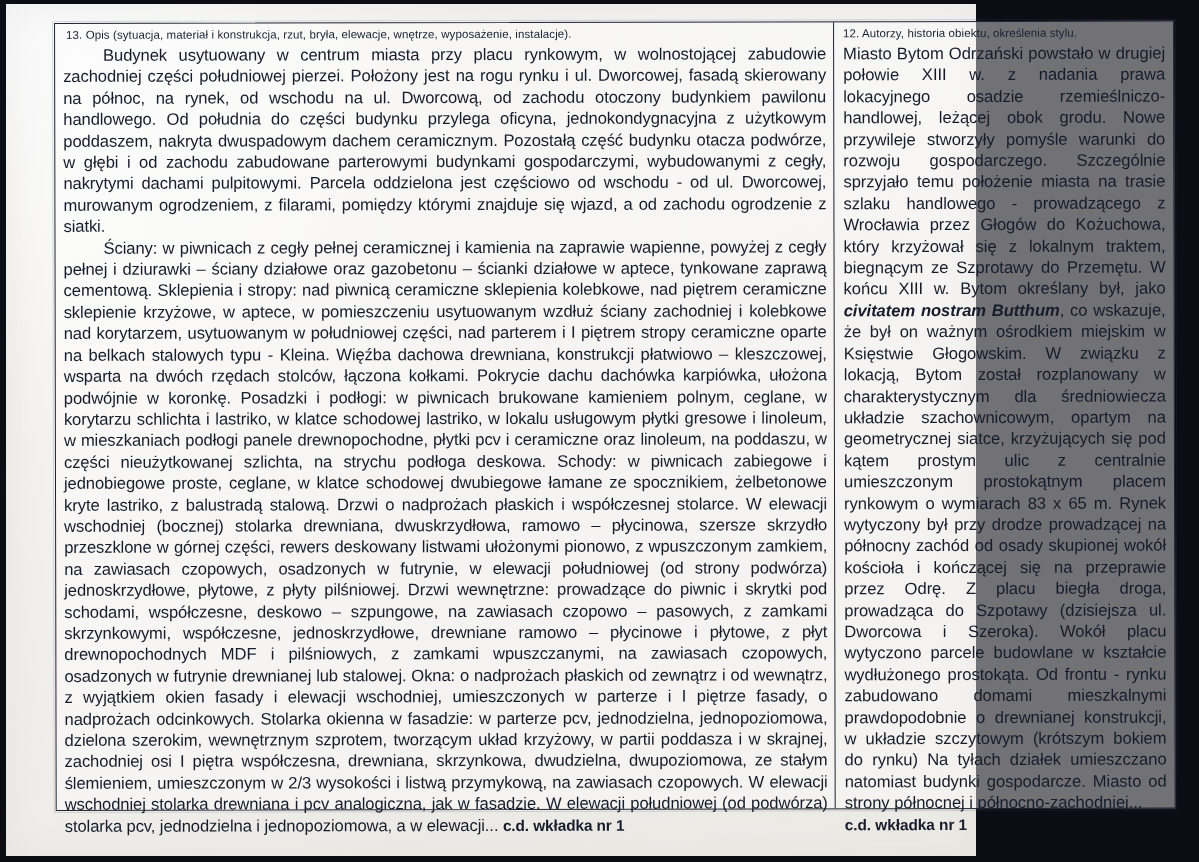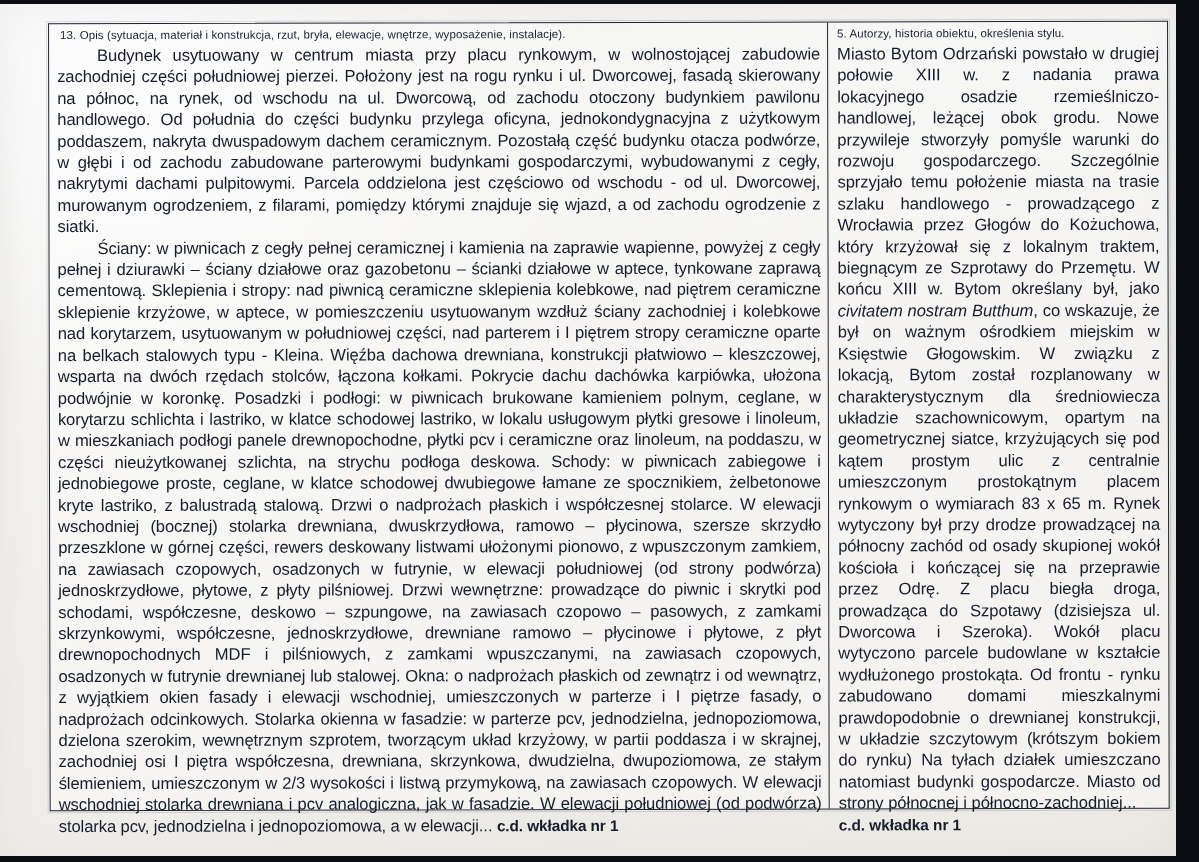--- a/index.html
+++ b/index.html
@@ -10,23 +10,23 @@
     width: 1199px;
     height: 862px;
     background: #0c0c14;
     font-family: "Liberation Sans", sans-serif;
     overflow: hidden;
   }
 
   
   #scan-sheet {
     position: absolute;
-    left: 0;
+    left: 6px;
     top: 4px;
-    width: 1176px;
+    width: 970px;
     height: 852px;
     background: #f2f1ef;
     background-image:
       radial-gradient(ellipse at 18% 12%, #ffffff 0%, #f4f3f1 38%, #eceae6 72%, #e6e3de 100%);
     box-shadow: inset 0 0 40px rgba(180,176,168,0.30);
   }
   
   #paper-grain {
     position: absolute;
     inset: 0;
@@ -96,21 +96,21 @@
   #hist-body {
     font-size: 16.6px;
     line-height: 21.4px;
     letter-spacing: -0.05px;
   }
   .para { margin: 0; text-indent: 0; }
   .para + .para { margin-top: 0px; }
   .indent { text-indent: 40px; }
 
   .u { text-underline-offset: 1px; }
-  .it { font-style: italic; }
+  .it { font-style: italic; font-weight: bold; }
   .cont {
     font-weight: bold;
     font-size: 15.4px;
     white-space: nowrap;
   }
   .cont-line {
     margin-top: 0px;
     font-weight: bold;
     font-size: 15.4px;
   }
@@ -130,21 +130,21 @@
       <div class="col" id="col-description">
         <div class="field-header">13. Opis  (sytuacja, materiał i konstrukcja, rzut, bryła, elewacje, wnętrze, wyposażenie, instalacje).</div>
 
         <div class="body-text" id="desc-body">
           <p class="para indent">Budynek usytuowany w centrum miasta przy placu rynkowym, w wolnostojącej zabudowie zachodniej części południowej pierzei. Położony jest na rogu rynku i ul. Dworcowej, fasadą skierowany na północ, na rynek, od wschodu na ul. Dworcową, od zachodu otoczony budynkiem pawilonu handlowego. Od południa do części budynku przylega oficyna, jednokondygnacyjna z użytkowym poddaszem, nakryta dwuspadowym dachem ceramicznym. Pozostałą część budynku otacza podwórze, w głębi i od zachodu zabudowane parterowymi budynkami gospodarczymi, wybudowanymi z cegły, nakrytymi dachami pulpitowymi. Parcela oddzielona jest częściowo od wschodu - od ul. Dworcowej, murowanym ogrodzeniem, z filarami, pomiędzy którymi znajduje się wjazd, a od zachodu ogrodzenie z siatki.</p>
           <p class="para indent" id="desc-p2"><span class="u">Ściany</span><span>: w piwnicach z cegły pełnej ceramicznej i kamienia na zaprawie wapienne, powyżej z cegły pełnej i dziurawki – ściany działowe oraz gazobetonu – ścianki działowe w aptece,  tynkowane zaprawą cementową. </span><span class="u">Sklepienia i stropy</span><span>: nad piwnicą ceramiczne sklepienia kolebkowe, nad piętrem ceramiczne sklepienie krzyżowe, w aptece, w pomieszczeniu usytuowanym wzdłuż ściany zachodniej i kolebkowe nad korytarzem, usytuowanym w południowej części, nad parterem i I piętrem stropy ceramiczne oparte na belkach stalowych typu - Kleina. </span><span class="u">Więźba dachowa</span><span> drewniana, konstrukcji płatwiowo – kleszczowej, wsparta na dwóch rzędach stolców, łączona kołkami.  </span><span class="u">Pokrycie dachu</span><span> dachówka karpiówka, ułożona podwójnie w koronkę. </span><span class="u">Posadzki i podłogi</span><span>: w piwnicach brukowane kamieniem polnym, ceglane, w korytarzu schlichta i lastriko, w klatce schodowej lastriko, w lokalu usługowym płytki gresowe i linoleum, w mieszkaniach podłogi panele drewnopochodne, płytki pcv i ceramiczne oraz linoleum, na poddaszu, w części nieużytkowanej szlichta, na strychu podłoga deskowa. </span><span class="u">Schody</span><span>: w piwnicach zabiegowe i jednobiegowe proste, ceglane, w klatce schodowej dwubiegowe łamane ze spocznikiem, żelbetonowe kryte lastriko, z balustradą stalową. </span><span class="u">Drzwi</span><span> o nadprożach płaskich i współczesnej stolarce. W elewacji wschodniej (bocznej) stolarka drewniana, dwuskrzydłowa, ramowo – płycinowa, szersze skrzydło przeszklone w górnej części, rewers deskowany listwami ułożonymi pionowo, z wpuszczonym zamkiem, na zawiasach czopowych, osadzonych w futrynie, w elewacji południowej (od strony podwórza) jednoskrzydłowe, płytowe, z płyty pilśniowej. Drzwi wewnętrzne: prowadzące do piwnic i skrytki pod schodami, współczesne, deskowo – szpungowe, na zawiasach czopowo – pasowych, z zamkami skrzynkowymi, współczesne, jednoskrzydłowe, drewniane ramowo – płycinowe i płytowe, z płyt drewnopochodnych MDF i pilśniowych, z zamkami wpuszczanymi, na zawiasach czopowych, osadzonych w futrynie drewnianej lub stalowej. </span><span class="u">Okna:</span><span> o nadprożach płaskich od zewnątrz i od wewnątrz, z wyjątkiem okien fasady i elewacji wschodniej, umieszczonych w parterze i I piętrze fasady, o nadprożach odcinkowych. Stolarka okienna w fasadzie: w parterze pcv, jednodzielna, jednopoziomowa, dzielona szerokim, wewnętrznym szprotem, tworzącym układ krzyżowy, w partii poddasza i w skrajnej, zachodniej osi I piętra współczesna, drewniana, skrzynkowa, dwudzielna, dwupoziomowa, ze stałym ślemieniem, umieszczonym w 2/3 wysokości i listwą przymykową, na zawiasach czopowych. W elewacji wschodniej stolarka drewniana i pcv analogiczna, jak w fasadzie. W elewacji południowej (od podwórza) stolarka pcv, jednodzielna i jednopoziomowa, a w elewacji... </span><span class="cont">c.d. wkładka nr 1</span></p>
         </div>
       </div>
 
       <div class="col" id="col-history">
-        <div class="field-header">5. Autorzy, historia obiektu, określenia stylu.</div>
+        <div class="field-header">12. Autorzy, historia obiektu, określenia stylu.</div>
 
         <div class="body-text" id="hist-body">
           <p class="para" id="hist-p1"><span>Miasto Bytom Odrzański powstało w drugiej połowie XIII w. z nadania prawa lokacyjnego osadzie rzemieślniczo-handlowej, leżącej obok grodu. Nowe przywileje stworzyły pomyśle warunki do rozwoju gospodarczego. Szczególnie sprzyjało temu  położenie miasta na trasie szlaku handlowego - prowadzącego z Wrocławia przez Głogów do Kożuchowa, który krzyżował się z lokalnym traktem, biegnącym ze Szprotawy do Przemętu. W końcu XIII w. Bytom określany był, jako </span><span class="it">civitatem nostram Butthum</span><span>, co wskazuje, że był on ważnym ośrodkiem miejskim w Księstwie Głogowskim. W związku z lokacją, Bytom został rozplanowany w charakterystycznym dla średniowiecza układzie szachownicowym, opartym na geometrycznej siatce, krzyżujących się pod kątem prostym ulic z centralnie umieszczonym prostokątnym placem rynkowym o wymiarach 83 x 65 m. Rynek wytyczony był przy drodze prowadzącej na północny zachód od osady skupionej wokół kościoła i kończącej się na przeprawie przez Odrę. Z placu biegła droga, prowadząca do Szpotawy (dzisiejsza ul. Dworcowa i Szeroka). Wokół placu wytyczono parcele budowlane w kształcie wydłużonego prostokąta. Od frontu - rynku zabudowano domami mieszkalnymi  prawdopodobnie o drewnianej konstrukcji, w układzie szczytowym (krótszym bokiem do rynku) Na tyłach działek umieszczano natomiast budynki gospodarcze. Miasto od strony północnej i północno-zachodniej...</span></p>
           <p class="cont-line">c.d. wkładka nr 1</p>
         </div>
       </div>
 
     </div>
   </div>
 </div>

